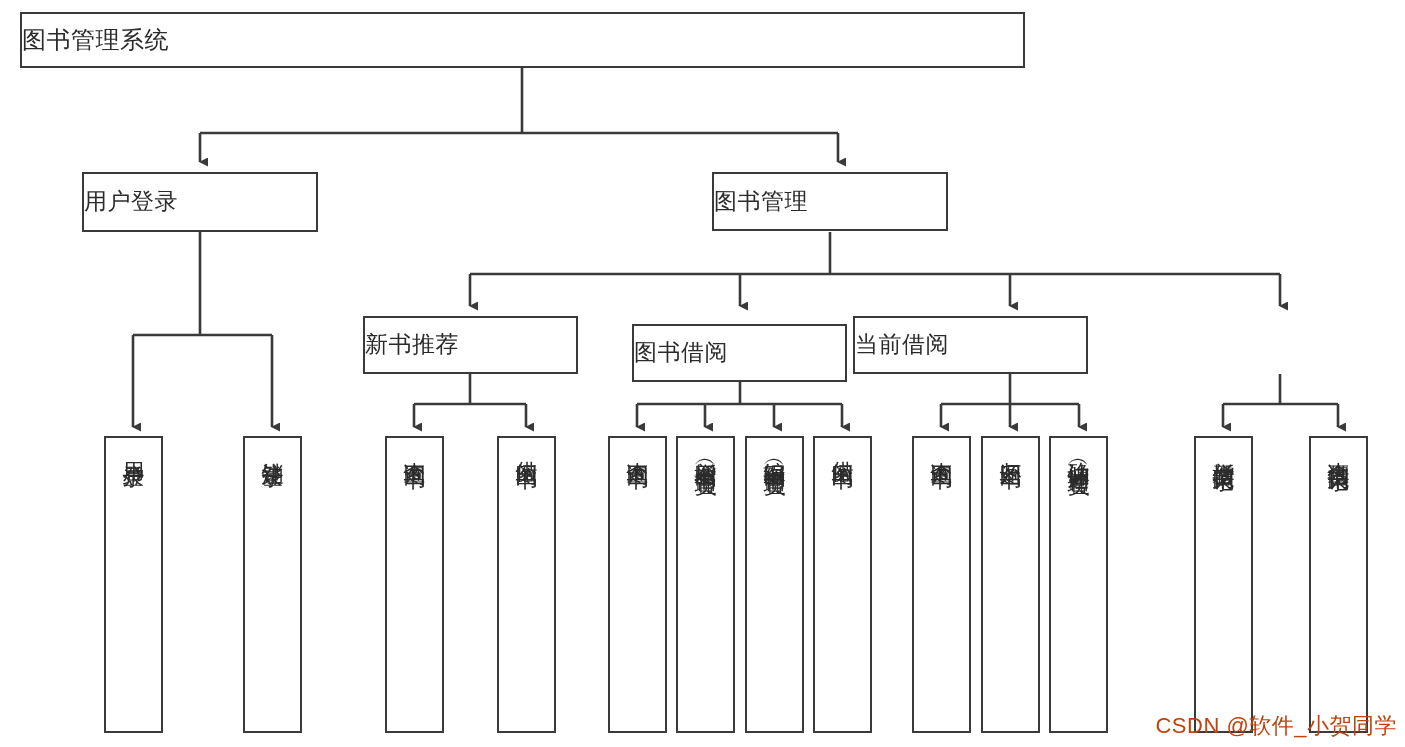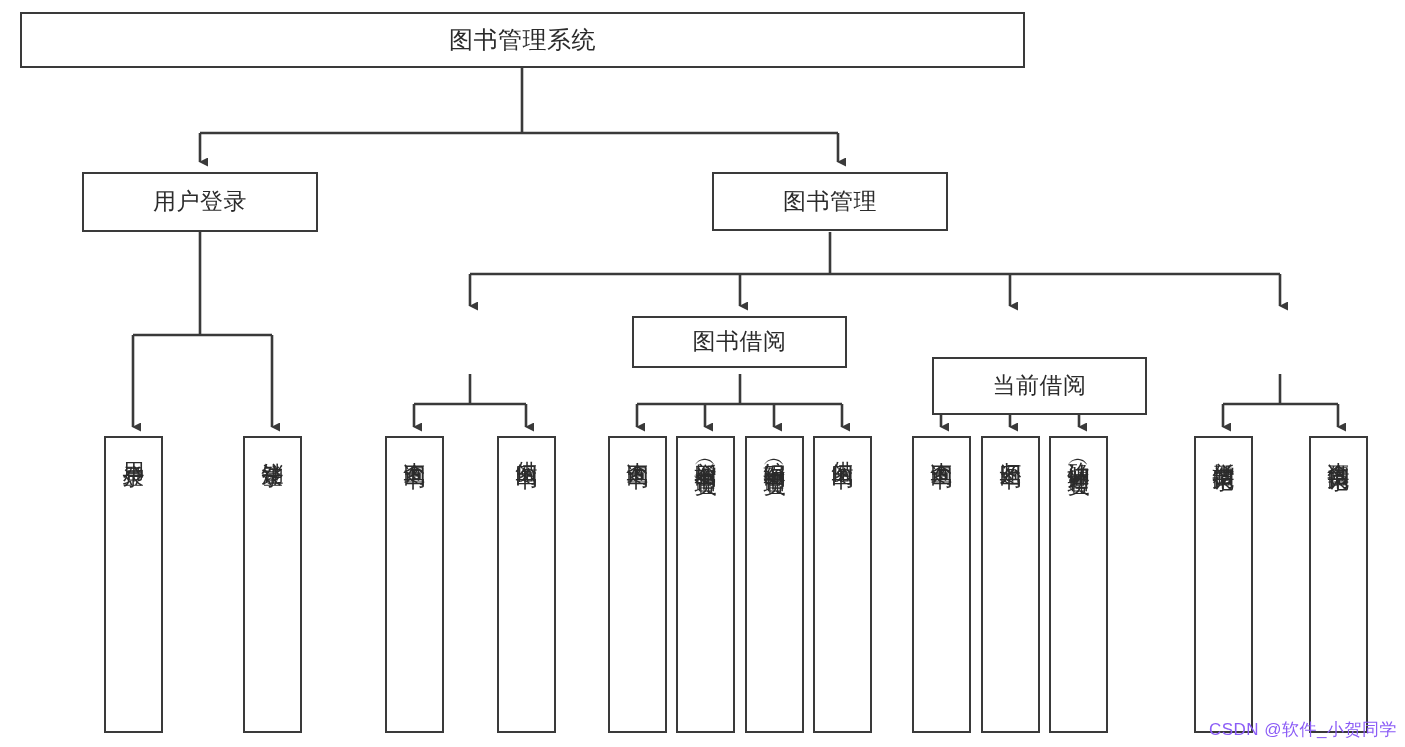--- a/index.html
+++ b/index.html
@@ -26,21 +26,21 @@
     height: 747px;
     pointer-events: none;
   }
   .node {
     position: absolute;
     box-sizing: border-box;
     background: #ffffff;
     border: 2px solid #3a3a3a;
     display: flex;
     align-items: center;
-    justify-content: center;
+    justify-content: flex-start;
     color: #2b2b2b;
     z-index: 2;
   }
   .node-label {
     display: block;
     text-align: center;
     line-height: 1.18;
     letter-spacing: 0.5px;
   }
   
@@ -61,22 +61,22 @@
     font-size: 22px;
     line-height: 1.0;
     letter-spacing: 2px;
     white-space: nowrap;
     max-height: 285px;
   }
   #watermark {
     position: absolute;
     right: 8px;
     bottom: 6px;
-    font-size: 17px;
-    color: #8b5cf6;
+    font-size: 22px;
+    color: #c2410c;
     letter-spacing: 0.5px;
     z-index: 5;
     white-space: nowrap;
     user-select: none;
   }
 </style>
 </head>
 <body>
 
 <div id="diagram-root">
@@ -136,24 +136,27 @@
     <span class="node-label">图书管理系统</span>
   </div>
 
   <div class="node horizontal" style="left:82px; top:172px; width:236px; height:60px;">
     <span class="node-label">用户登录</span>
   </div>
   <div class="node horizontal" style="left:712px; top:172px; width:236px; height:59px;">
     <span class="node-label">图书管理</span>
   </div>
 
-  <div class="node horizontal" style="left:632px; top:316px; width:215px; height:52px;">
+  <div class="node horizontal" style="left:363px; top:316px; width:215px; height:58px;">
+    <span class="node-label">新书推荐</span>
+  </div>
+  <div class="node horizontal" style="left:632px; top:324px; width:215px; height:58px;">
     <span class="node-label">图书借阅</span>
   </div>
-  <div class="node horizontal" style="left:932px; top:316px; width:215px; height:58px;margin-top:41px;">
+  <div class="node horizontal" style="left:853px; top:316px; width:235px; height:58px;">
     <span class="node-label">当前借阅</span>
   </div>
 
   <div class="node vertical" style="left:104px; top:436px; width:59px; height:297px;">
     <span class="node-label">用户登录</span>
   </div>
   <div class="node vertical" style="left:243px; top:436px; width:59px; height:297px;">
     <span class="node-label">注销登录</span>
   </div>
 

